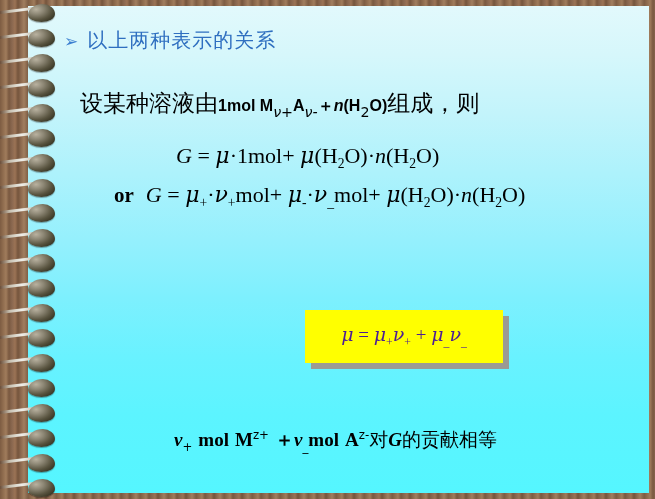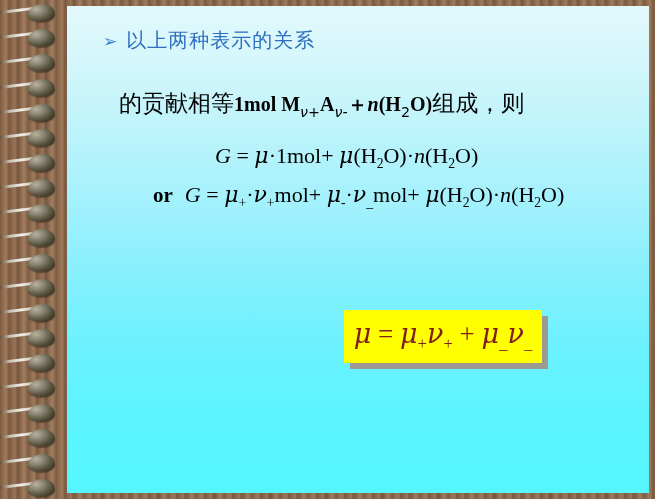--- a/index.html
+++ b/index.html
@@ -42,21 +42,20 @@
         #e2f9fc 0%,
         #d6f7fb 10%,
         #c3f4fb 22%,
         #aef2fc 34%,
         #95f0fd 48%,
         #7df0fe 60%,
         #69f2ff 72%,
         #5cf4ff 84%,
         #55f6ff 100%);
     overflow: hidden;
-    margin-left: 39px;
   }
 
   
   .spiral {
     position: absolute;
     left: 0;
     top: 0;
     width: 60px;
     height: 100%;
     z-index: 30;
@@ -124,23 +123,23 @@
 
   
   .body-sentence {
     left: 52px;
     top: 82px;
     font-family: "DejaVu Sans", sans-serif;
     font-size: 23px;
     letter-spacing: 0px;
   }
   .body-sentence .bold-sans {
-    font-family: Liberation Serif, serif;
+    font-family: Liberation Sans, sans-serif;
     font-weight: bold;
-    font-size: 20px;
+    font-size: 16px;
   }
 
   .eq {
     font-family: "Liberation Serif", serif;
     font-size: 22px;
   }
   .eq-1 { left: 148px; top: 137px; }
   .eq-2 { left: 86px;  top: 176px; text-align: center; }
 
   .eq .or {
@@ -182,22 +181,22 @@
     width: 198px;
     height: 53px;
     background: #ffff00;
     z-index: 12;
     display: flex;
     align-items: center;
     justify-content: center;
   }
   .yellow-box .eq-main {
     font-family: "Liberation Serif", serif;
-    font-size: 27px;
-    color: #7f1d1d;
+    font-size: 19px;
+    color: #4c1d95;
     white-space: nowrap;
   }
 
   .meaning-1 {
     left: 104px;
     top: 383px;
     font-family: "DejaVu Sans", sans-serif;
     font-size: 19px;
   }
   .meaning-2 {
@@ -221,38 +220,41 @@
 
   <div class="page">
 
     <div class="content">
 
       <div class="title">
         <span class="arrow">➢</span><span>以上两种表示的关系</span>
       </div>
 
       <div class="line body-sentence">
-        <span>的贡献相等</span><span class="bold-sans">1mol</span><span class="bold-sans">&nbsp;</span><span class="bold-sans">M</span><sub class="sub-it">ν+</sub><span class="bold-sans">A</span><sub class="sub-it">ν-</sub><span class="bold-sans">＋</span><span class="bold-sans ital">n</span><span class="bold-sans">(H</span><sub>2</sub><span class="bold-sans">O)</span><span>组成，则</span>
+        <span>设某种溶液由</span><span class="bold-sans">1mol</span><span class="bold-sans">&nbsp;</span><span class="bold-sans">M</span><sub class="sub-it">ν+</sub><span class="bold-sans">A</span><sub class="sub-it">ν-</sub><span class="bold-sans">＋</span><span class="bold-sans ital">n</span><span class="bold-sans">(H</span><sub>2</sub><span class="bold-sans">O)</span><span>组成，则</span>
       </div>
 
       <div class="line eq eq-1">
         <span class="ital">G</span>&nbsp;<span>=</span>&nbsp;<span class="mu">μ</span><span>·</span><span>1mol+</span>&nbsp;<span class="mu">μ</span><span>(H</span><sub>2</sub><span>O)</span><span>·</span><span class="ital">n</span><span>(H</span><sub>2</sub><span>O)</span>
       </div>
 
       <div class="line eq eq-2">
         <span class="or">or</span><span class="ital">G</span>&nbsp;<span>=</span>&nbsp;<span class="mu">μ</span><sub>+</sub><span>·</span><span class="mu">ν</span><sub>+</sub><span>mol+</span>&nbsp;<span class="mu">μ</span><sub>-</sub><span>·</span><span class="mu">ν</span><sub>_</sub><span>mol+</span>&nbsp;<span class="mu">μ</span><span>(H</span><sub>2</sub><span>O)</span><span>·</span><span class="ital">n</span><span>(H</span><sub>2</sub><span>O)</span>
       </div>
 
 
       <div class="yellow-shadow"></div>
       <div class="yellow-box">
         <span class="eq-main"><span class="mu">μ</span>&nbsp;<span>=</span>&nbsp;<span class="mu">μ</span><sub>+</sub><span class="mu">ν</span><sub>+</sub>&nbsp;<span>+</span>&nbsp;<span class="mu">μ</span><sub>_</sub><span class="mu">ν</span><sub>_</sub></span>
       </div>
 
 
+      <div class="line meaning-2">
+        <span class="serif-b mu">ν</span><sub>+</sub>&nbsp;<span class="serif-b">mol</span>&nbsp;<span class="serif-b">M</span><sup>z+</sup>&nbsp;<span class="serif-b">＋</span><span class="serif-b mu">ν</span><sub>_</sub><span class="serif-b">mol</span>&nbsp;<span class="serif-b">A</span><sup>z-</sup><span>对</span><span class="serif-b ital">G</span><span>的贡献相等</span>
+      </div>
 
     </div>
   </div>
 
   <div class="spiral">
       <div class="ring" style="top: 4px;">
         <div class="wire"></div>
         <div class="bead"></div>
       </div>
       <div class="ring" style="top: 29px;">

